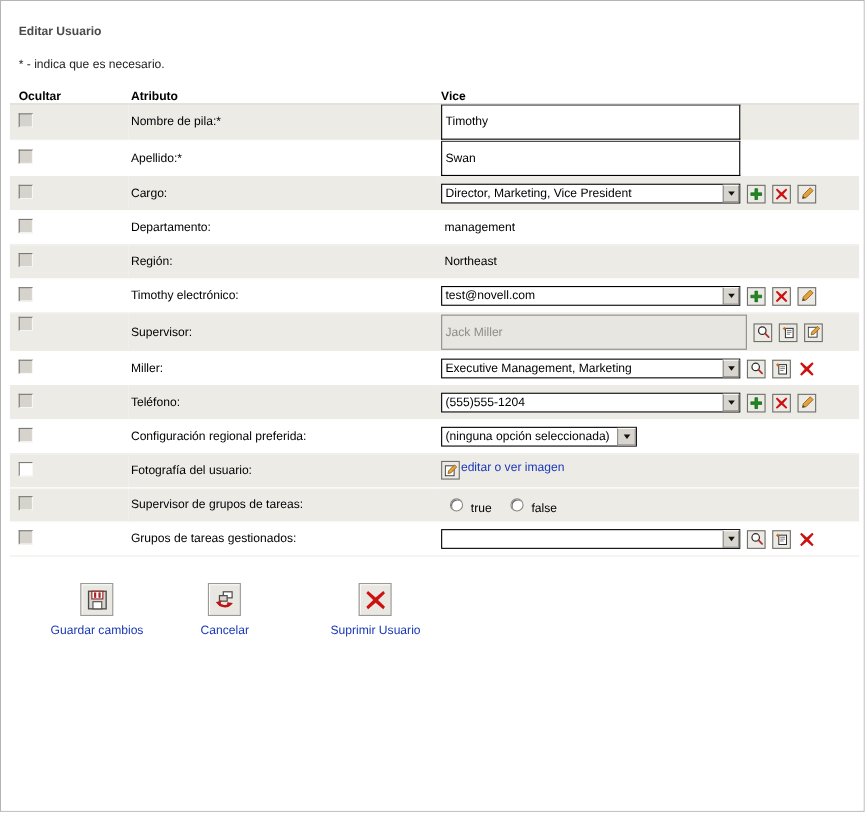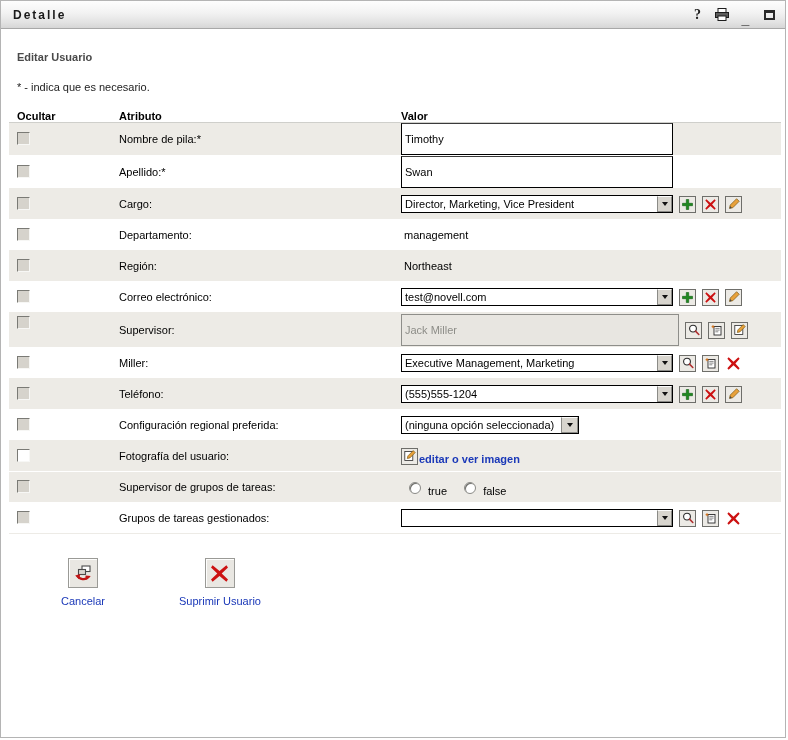--- a/index.html
+++ b/index.html
@@ -258,21 +258,21 @@
     position: relative;
     top: 3px;
   }
 
   .link {
     color: #1a38b8;
     text-decoration: none;
     font-size: 11px;
   }
 
-  .photo-wrap { display: inline-flex; align-items: flex-end; font-weight: bold; }
+  .photo-wrap { display: inline-flex; align-items: flex-start; }
   .photo-wrap .ibtn { margin-left: 0; margin-right: 1px; }
 
   .plain-val { padding-left: 3px; }
 
   
   .actions {
     margin: 24px 0 0 8px;
     display: flex;
     align-items: flex-start;
   }
@@ -300,56 +300,39 @@
   }
   .act-save   { margin-left: 37px; }
   .act-cancel { margin-left: 52px; }
   .act-delete { margin-left: 74px; }
 </style>
 </head>
 <body>
 
 <div class="window">
 
-  <div class="titlebar">
-    <div class="title-text">Detalle</div>
-    <div class="win-btns">
-      <span class="win-btn win-help">?</span>
-      <span class="win-btn">
-        <svg width="14" height="13" viewBox="0 0 14 13" aria-hidden="true">
-          <rect x="3" y="0.5" width="8" height="4" fill="#ffffff" stroke="#1c1c1c"></rect>
-          <rect x="0.5" y="4.5" width="13" height="5" fill="#5d5d5d" stroke="#1c1c1c"></rect>
-          <rect x="3" y="8" width="8" height="4.5" fill="#ffffff" stroke="#1c1c1c"></rect>
-        </svg>
-      </span>
-      <span class="win-btn win-min">_</span>
-      <span class="win-btn">
-        <span class="win-max-box"></span>
-      </span>
-    </div>
-  </div>
 
   <div class="content">
 
     <div class="page-head">
       <div class="page-title">Editar Usuario</div>
       <div class="page-note">* - indica que es necesario.</div>
     </div>
 
     <table class="tbl">
       <colgroup>
         <col class="c-hide">
           <col class="c-attr">
           <col class="c-val">
       </colgroup>
       <thead>
         <tr>
           <th class="h-hide">Ocultar</th>
           <th class="h-attr">Atributo</th>
-          <th class="h-val">Valor</th>
+          <th class="h-val">Vice</th>
         </tr>
       </thead>
       <tbody>
 
         <tr class="row-alt rowh">
           <td class="cell-hide"><span class="cb"></span></td>
           <td class="cell-attr">Nombre de pila:*</td>
           <td class="cell-val">
             <input class="txt" type="text" value="Timothy" style="">
           </td>
@@ -399,21 +382,21 @@
         </tr>
 
         <tr class="row-alt rowh">
           <td class="cell-hide"><span class="cb"></span></td>
           <td class="cell-attr">Región:</td>
           <td class="cell-val"><span class="plain-val">Northeast</span></td>
         </tr>
 
         <tr class="row-std rowh">
           <td class="cell-hide"><span class="cb"></span></td>
-          <td class="cell-attr">Correo electrónico:</td>
+          <td class="cell-attr">Timothy electrónico:</td>
           <td class="cell-val">
             <span class="combo combo-wide">
               <span class="combo-text">test@novell.com</span>
               <span class="combo-arrow">
                   <span class="tri"></span>
                 </span>
             </span>
             <span class="ibtn">
               <svg width="11" height="11" viewBox="0 0 11 11">
                   <path d="M4.3 0.5h2.4v3.8h3.8v2.4H6.7v3.8H4.3V6.7H0.5V4.3h3.8z" fill="#1f8a20" stroke="#0f5d10" stroke-width="0.6"></path>
@@ -590,20 +573,32 @@
                 </svg>
             </span>
           </td>
         </tr>
 
       </tbody>
     </table>
 
     <div class="actions">
 
+      <a class="action act-save" href="#">
+        <span class="btn-face">
+          <svg width="19" height="19" viewBox="0 0 19 19">
+            <rect x="1.5" y="1.5" width="16" height="16" fill="#d9d6d0" stroke="#4a4a4a" stroke-width="1.2"></rect>
+            <rect x="4.5" y="1.5" width="10" height="7" fill="#ffffff" stroke="#8a2020" stroke-width="1"></rect>
+            <rect x="6.5" y="2.5" width="2" height="5" fill="#b02020"></rect>
+            <rect x="10.5" y="2.5" width="2" height="5" fill="#b02020"></rect>
+            <rect x="5.5" y="11" width="8" height="6.5" fill="#ffffff" stroke="#4a4a4a" stroke-width="1"></rect>
+          </svg>
+        </span>
+        <span class="btn-label">Guardar cambios</span>
+      </a>
 
       <a class="action act-cancel" href="#">
         <span class="btn-face">
           <svg width="19" height="19" viewBox="0 0 19 19">
             <rect x="8" y="2" width="8" height="5.5" fill="#ffffff" stroke="#4a4a4a" stroke-width="1.1"></rect>
             <rect x="4.5" y="5.5" width="7" height="5" fill="#d9d6d0" stroke="#4a4a4a" stroke-width="1.1"></rect>
             <path d="M3.5 11.5c1.6 4 8 5 11 1.5l-3-0.3" fill="none" stroke="#c01515" stroke-width="2.2"></path>
             <path d="M1.2 11.6l5.2-1.6 -1.6 5.2z" fill="#c01515"></path>
           </svg>
         </span>

